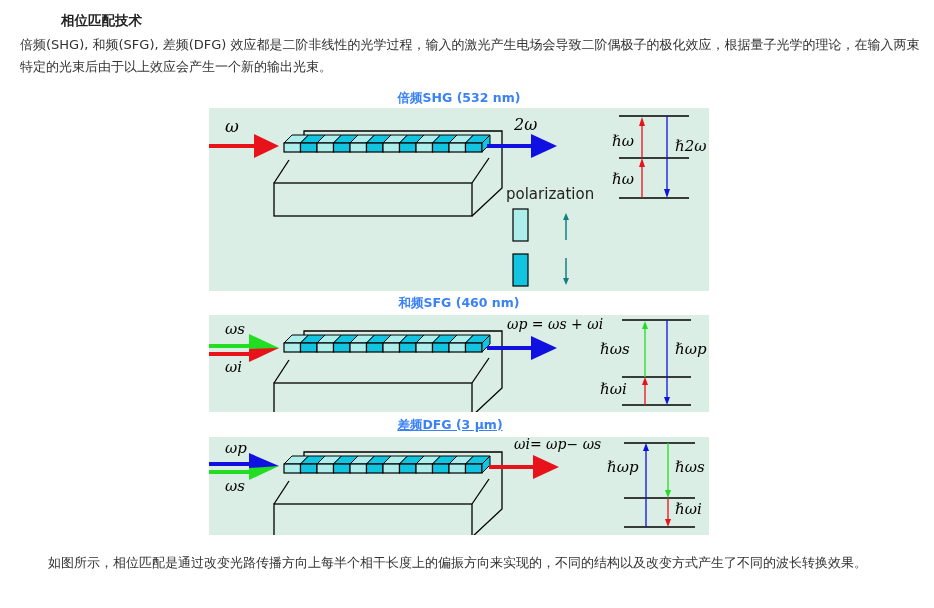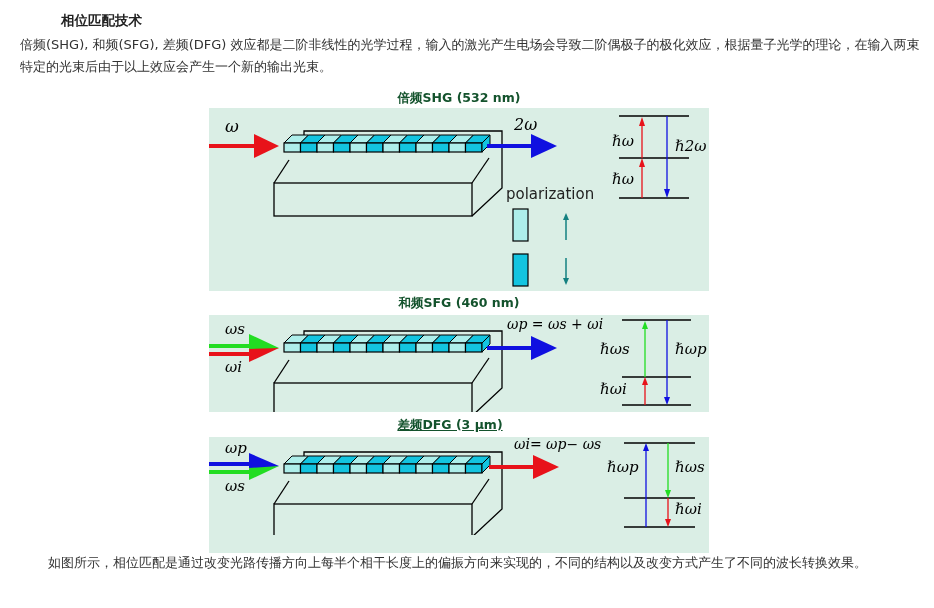--- a/index.html
+++ b/index.html
@@ -2,21 +2,21 @@
 <html><head>
 <meta charset="utf-8">
 <style>
   html, body { margin: 0; padding: 0; background: #ffffff; }
   body { width: 934px; height: 608px; position: relative; overflow: hidden;
          font-family: "DejaVu Sans", "Liberation Sans", sans-serif; color: #333333; }
   .heading { position: absolute; left: 20px; top: 12px; font-size: 13.5px; font-weight: bold; color: #222; margin-left: 41px; }
   .para { position: absolute; left: 20px; font-size: 13px; line-height: 22px; color: #333; }
   .p1 { top: 34px; width: 900px; }
   .p2 { top: 552px; width: 880px; text-indent: 28px; }
-  .fig-caption { position: absolute; font-size: 12.5px; font-weight: bold; color: #14532d; width: 300px; text-align: center; }
+  .fig-caption { position: absolute; font-size: 12.5px; font-weight: bold; color: #3b82f6; width: 300px; text-align: center; }
   .panel { position: absolute; left: 209px; width: 500px; background: #daeee5; overflow: hidden; }
   .panel svg { position: absolute; left: 0; top: 0; }
   svg text { font-family: "DejaVu Sans", "Liberation Sans", sans-serif; }
   .math { font-family: "DejaVu Serif", "Liberation Serif", serif; font-style: italic; }
 </style>
 </head>
 <body>
 
 <div class="heading">相位匹配技术</div>
 <div class="para p1">倍频(SHG), 和频(SFG), 差频(DFG) 效应都是二阶非线性的光学过程，输入的激光产生电场会导致二阶偶极子的极化效应，根据量子光学的理论，在输入两束特定的光束后由于以上效应会产生一个新的输出光束。</div>
@@ -137,21 +137,21 @@
     <polygon points="433,70 436,62 439,70" fill="#e8121a"></polygon>
     <line x1="458" y1="5" x2="458" y2="84" stroke="#1010e0" stroke-width="1.3"></line>
     <polygon points="455,82 458,90 461,82" fill="#1010e0"></polygon>
     <text class="math" x="391" y="39" font-size="15">ℏωs</text>
     <text class="math" x="391" y="79" font-size="15">ℏωi</text>
     <text class="math" x="466" y="39" font-size="15">ℏωp</text>
   </svg>
 </div>
 
 <div class="fig-caption" style="left:300px; top:417px;text-decoration:underline;">差频DFG  (3 μm)</div>
-<div class="panel" style="top:437px; height:116px;">
+<div class="panel" style="top:437px; height:98px;">
   <svg width="500" height="98">
     <g class="crystal">
         <polygon points="95,15 293,15 293,72 275,100 65,100 65,67" fill="#daeee5" stroke="none"></polygon>
         <rect x="65" y="67" width="198" height="33" fill="#daeee5" stroke="#000" stroke-width="1.3"></rect>
         <polyline points="65,67 80,44" fill="none" stroke="#000" stroke-width="1.3"></polyline>
         <polyline points="95,28 95,15 293,15 293,72 263,100" fill="none" stroke="#000" stroke-width="1.3"></polyline>
         <line x1="263" y1="67" x2="280" y2="42" stroke="#000" stroke-width="1.3"></line>
         <polygon points="75,27 83,19 99.5,19 91.5,27" fill="#aeeeea" stroke="#000" stroke-width="1"></polygon>
         <rect x="75" y="27" width="16.5" height="9" fill="#aeeeea" stroke="#000" stroke-width="1.2"></rect>
         <polygon points="91.5,27 99.5,19 116,19 108,27" fill="#13c4e0" stroke="#000" stroke-width="1"></polygon>

